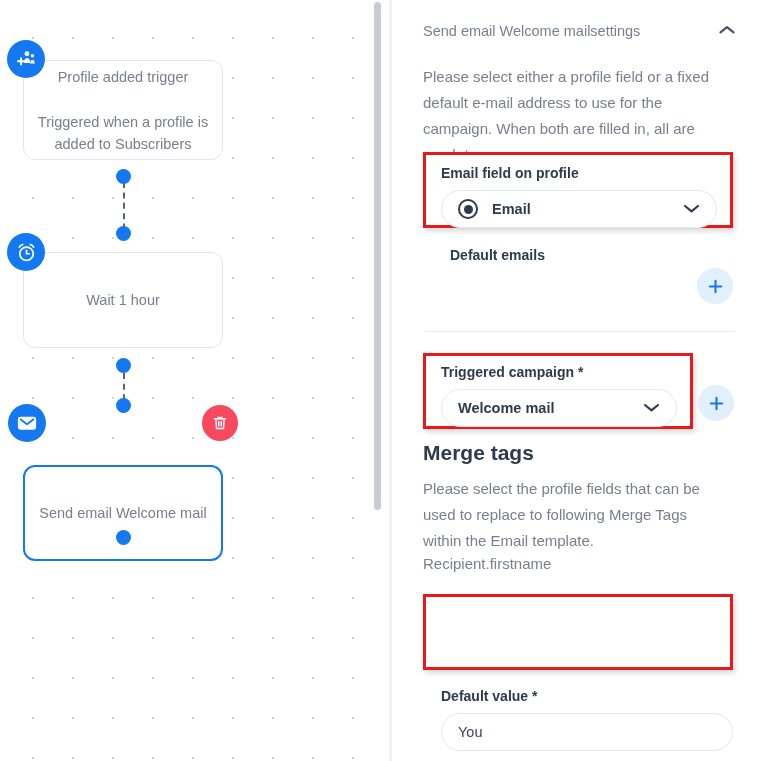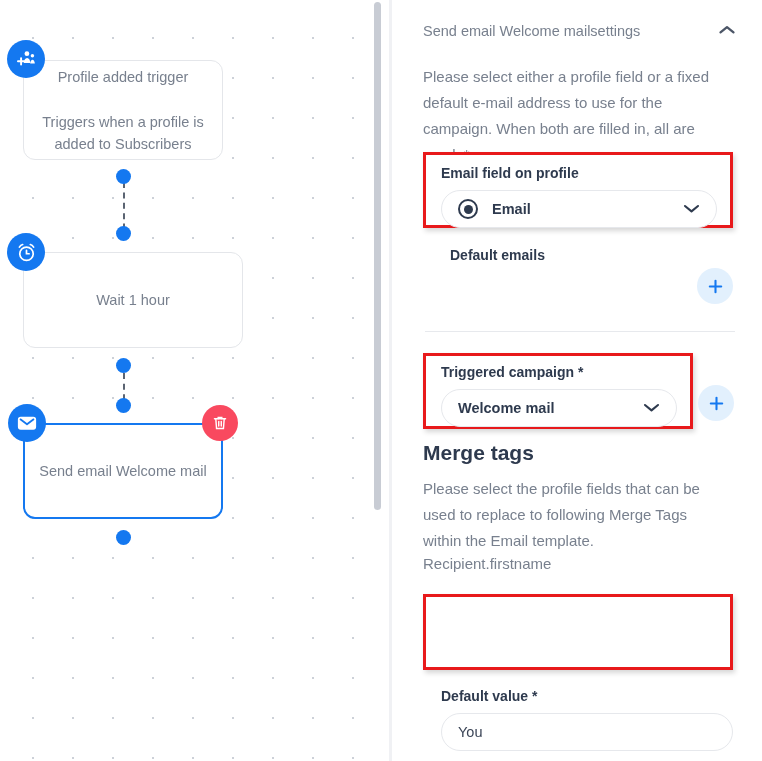--- a/index.html
+++ b/index.html
@@ -28,21 +28,21 @@
     border-radius: 12px;
     display: flex; flex-direction: column;
     align-items: center; justify-content: center;
     text-align: center;
     color: #78808e;
     font-size: 14.5px;
     line-height: 22px;
     padding: 8px 12px;
     gap: 8px;
   }
-  .node.selected { border: 2px solid #1478f0; }
+  .node.selected { border: 2px solid #1478f0; margin-top: 42px; }
   .node-title { }
   .node-sub { margin-top: 15px; }
   .node-icon {
     position: absolute;
     width: 38px; height: 38px;
     border-radius: 50%;
     background: #1478f0;
     display: flex; align-items: center; justify-content: center;
     color: #fff;
     z-index: 5;
@@ -182,36 +182,36 @@
 <div id="app">
 
   <div id="canvas">
 
     <div class="connector" style="left:123px; top:182px; height:58px;"></div>
 
     <div class="connector" style="left:123px; top:373px; height:38px;"></div>
 
     <div class="node" style="left:23px; top:60px; width:200px; height:100px;">
       <div class="node-title">Profile added trigger</div>
-      <div class="node-sub">Triggers when a profile is added to Subscribers</div>
+      <div class="node-sub">Triggered when a profile is added to Subscribers</div>
     </div>
     <div class="node-icon" style="left:7px; top:40px;">
       <svg width="22" height="22" viewBox="0 0 24 24" fill="#fff">
         <circle cx="13" cy="6.2" r="2.6"></circle>
         <path d="M9.6 16.4c0-3.1 1.6-5.6 3.6-5.6s3.6 2.5 3.6 5.6z"></path>
         <circle cx="19" cy="8.4" r="1.9"></circle>
         <path d="M16.6 17c0-2.4 1.1-4.3 2.5-4.3s2.5 1.9 2.5 4.3z"></path>
         <rect x="2.2" y="13.4" width="9" height="2.1" rx="1"></rect>
         <rect x="5.6" y="10" width="2.1" height="9" rx="1"></rect>
       </svg>
     </div>
     <div class="port" style="left:116px; top:169px;"></div>
 
     <div class="port" style="left:116px; top:226px;"></div>
-    <div class="node" style="left:23px; top:252px; width:220px; height:96px;">
+    <div class="node" style="left:23px; top:252px; width:200px; height:96px;">
       <div class="node-title">Wait 1 hour</div>
     </div>
     <div class="node-icon" style="left:7px; top:233px;">
       <svg width="23" height="23" viewBox="0 0 24 24" fill="none" stroke="#fff" stroke-width="1.8" stroke-linecap="round">
         <circle cx="12" cy="13.3" r="7"></circle>
         <path d="M12 9.8V13.3H14.7"></path>
         <path d="M4.6 6.4C5.6 4.8 7 4 8 3.7"></path>
         <path d="M19.4 6.4C18.4 4.8 17 4 16 3.7"></path>
       </svg>
     </div>

